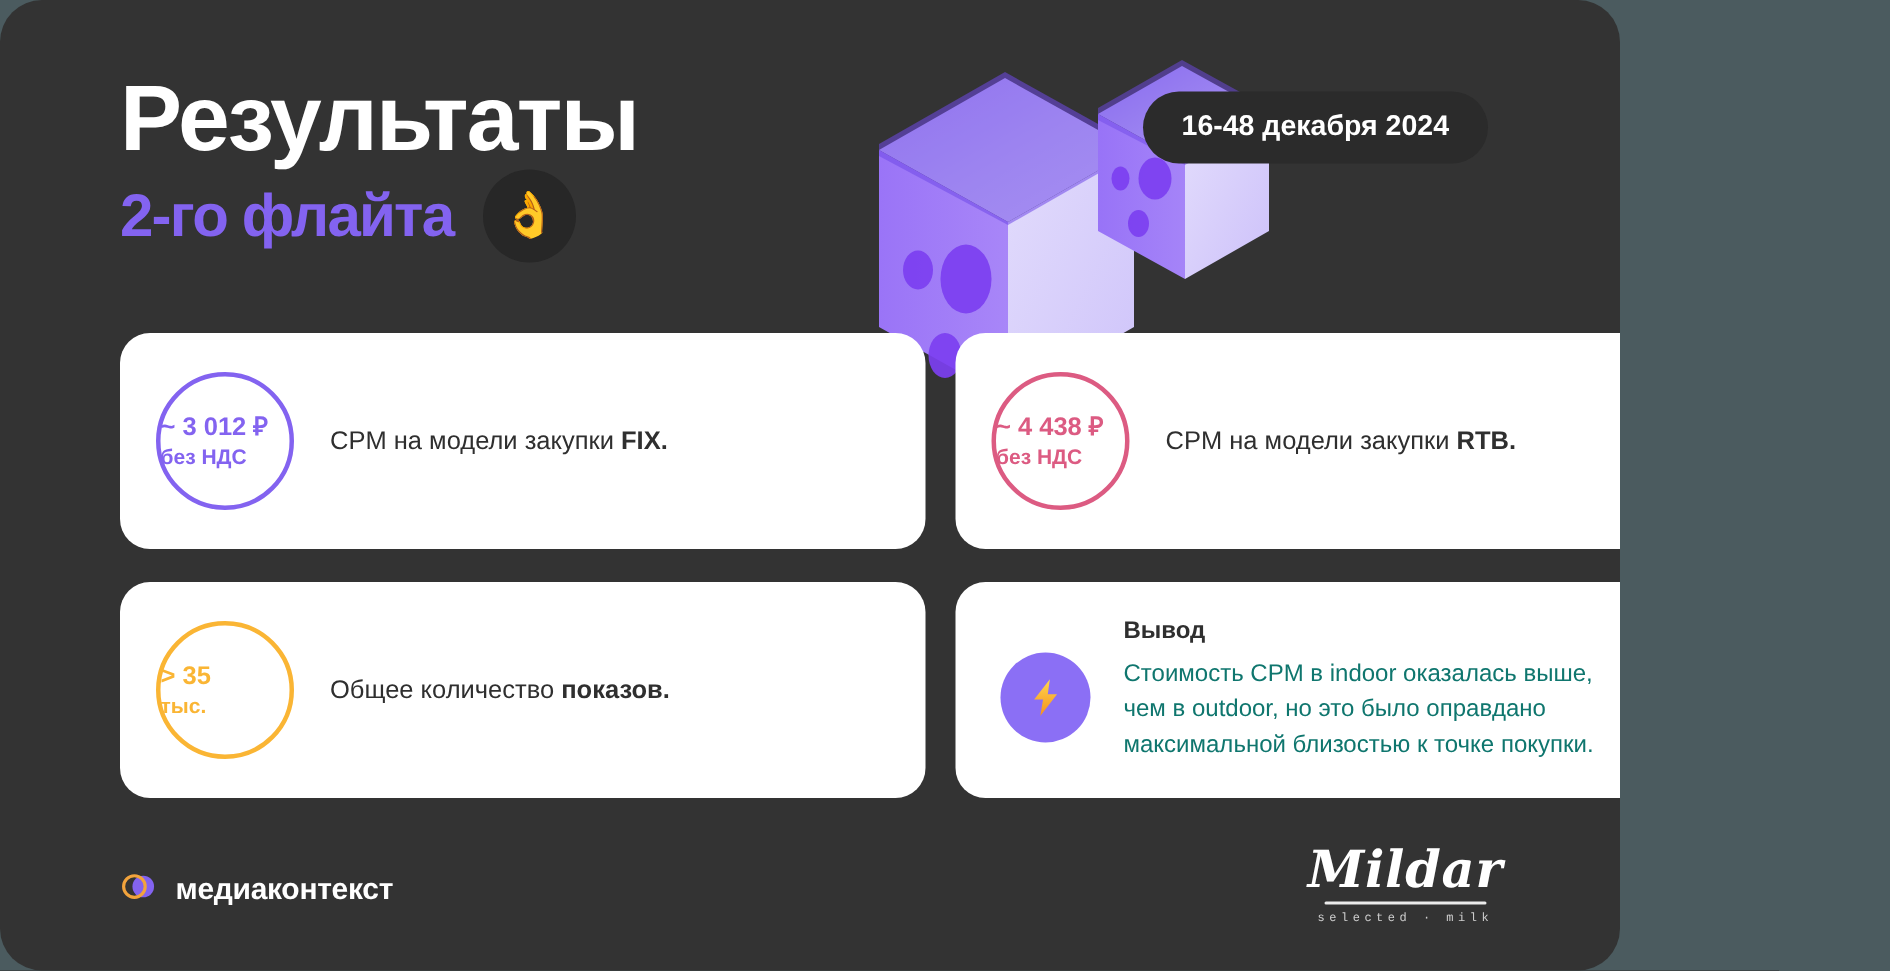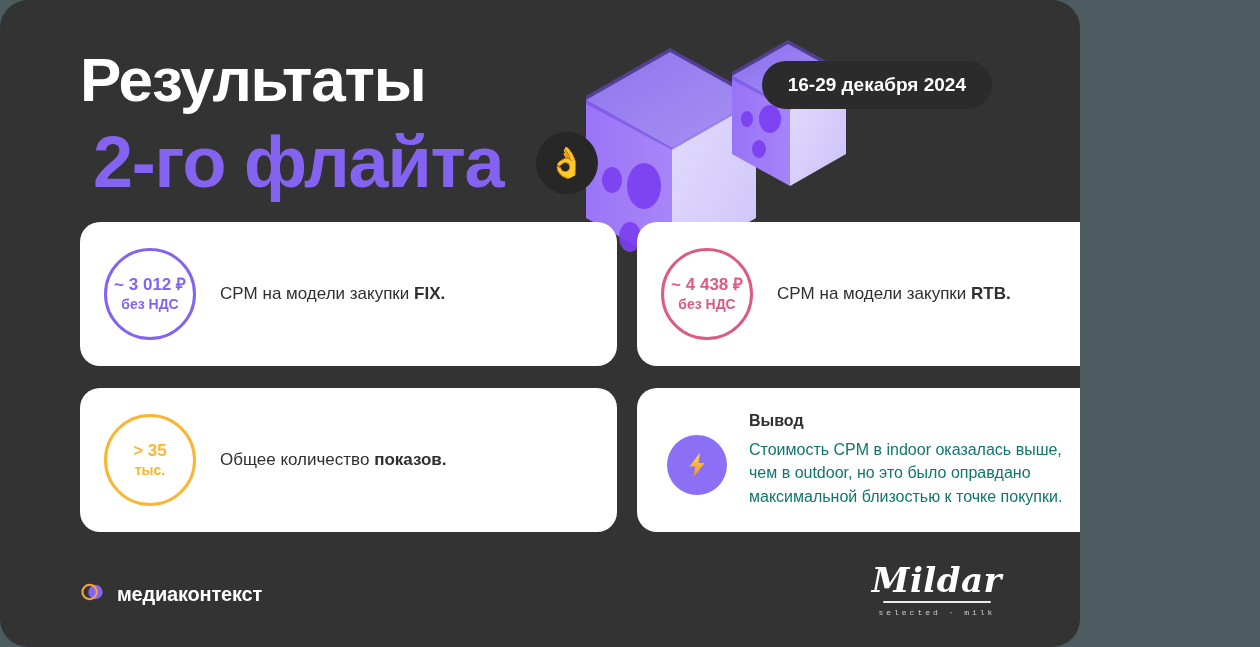--- a/index.html
+++ b/index.html
@@ -39,26 +39,26 @@
     margin: 0;
     white-space: nowrap;
   }
   .title-line2-row {
     display: flex;
     align-items: center;
     gap: 20px;
     margin-top: 2px;
   }
   .title-line2 {
-    font-size: 72px;
+    font-size: 40px;
     font-weight: 700;
     color: #8363f0;
     letter-spacing: -1.2px;
     line-height: 1.02;
-    margin: 13px;
+    margin: 0;
     white-space: nowrap;
   }
   .emoji-circle {
     width: 62px;
     height: 62px;
     border-radius: 50%;
     background: #272727;
     display: flex;
     align-items: center;
     justify-content: center;
@@ -111,21 +111,21 @@
     padding-left: 24px;
     box-sizing: border-box;
   }
   .metric-circle {
     width: 92px;
     height: 92px;
     border-radius: 50%;
     border: 3px solid #8363f0;
     display: flex;
     flex-direction: column;
-    align-items: center;
+    align-items: flex-start;
     justify-content: center;
     flex: 0 0 auto;
     box-sizing: border-box;
   }
   .metric-circle .big {
     font-size: 17px;
     font-weight: 700;
     line-height: 1.15;
     white-space: nowrap;
     color: #8363f0;
@@ -289,21 +289,21 @@
   </div>
 
   <div class="title-block">
     <div class="title-line1">Результаты</div>
     <div class="title-line2-row">
       <div class="title-line2">2-го флайта</div>
       <div class="emoji-circle">👌</div>
     </div>
   </div>
 
-  <div class="date-badge">16-29 декабря 2024</div>
+  <div class="date-badge">16-48 декабря 2024</div>
 
   <div class="card" id="card-fix">
     <div class="metric-row">
       <div class="metric-circle">
         <span class="big">~ 3 012 ₽</span>
         <span class="small">без НДС</span>
       </div>
       <div class="metric-label"><span>CPM на модели закупки </span><b>FIX.</b></div>
     </div>
   </div>

